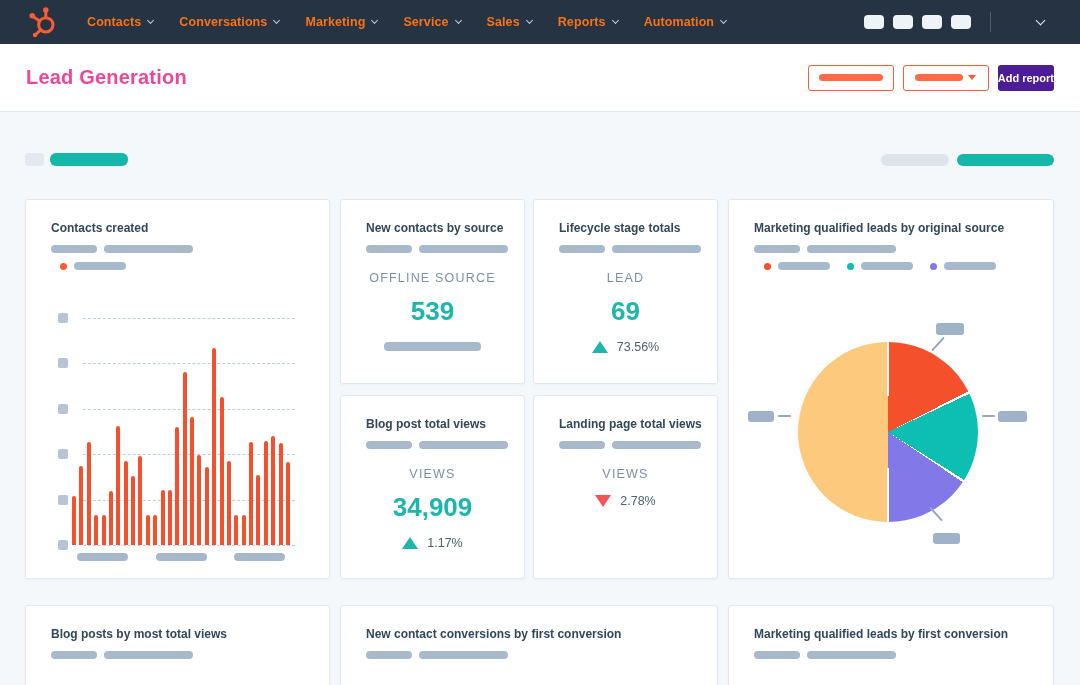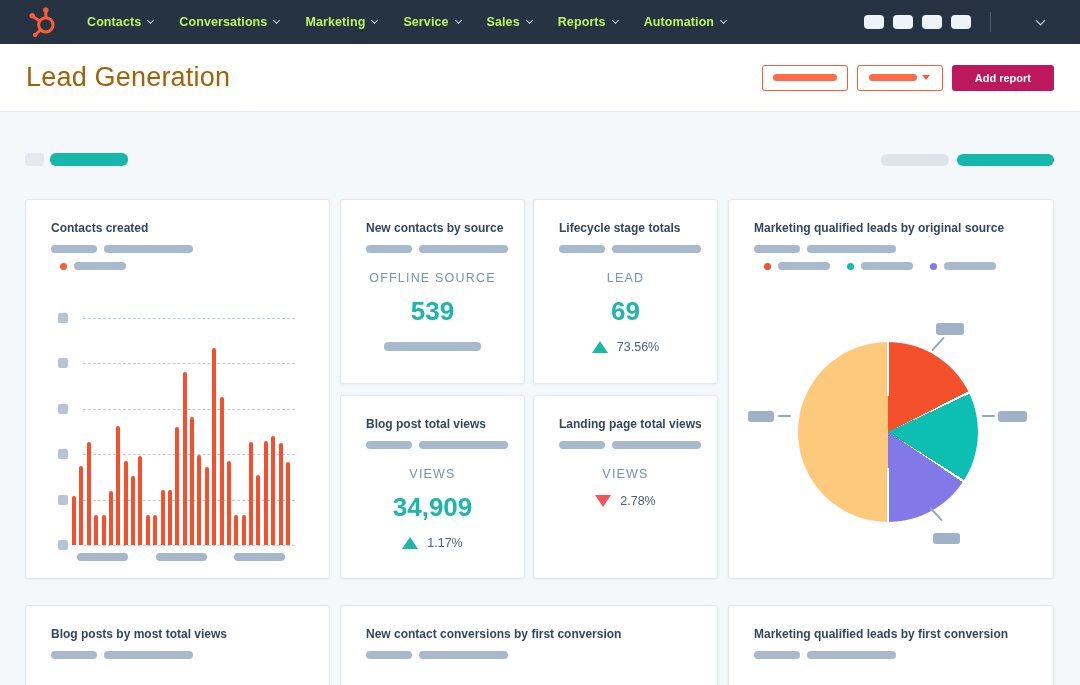--- a/index.html
+++ b/index.html
@@ -3,42 +3,42 @@
 <meta charset="utf-8">
 <style>
   * { margin:0; padding:0; box-sizing:border-box; }
   html,body { width:1080px; height:685px; overflow:hidden; }
   body { position:relative; background:#f5f8fa; font-family:"Liberation Sans", sans-serif; }
 
   
   .topnav { position:absolute; top:0; left:0; right:0; height:44px; background:#253342;
             display:flex; align-items:center; padding:0 22px 0 26px; z-index:5; }
   .logo { width:34px; height:34px; margin-right:14px; flex:0 0 auto; cursor:pointer; }
-  .nav-item { display:flex; align-items:center; color:#bef264; font-size:12.5px; font-weight:700;
+  .nav-item { display:flex; align-items:center; color:#f97316; font-size:12.5px; font-weight:700;
               padding:8px 13px; height:32px; cursor:pointer; letter-spacing:.1px; }
   .chev { width:5px; height:5px; border-right:1.6px solid #c3cfdd; border-bottom:1.6px solid #c3cfdd;
           transform:rotate(45deg); margin-left:7px; margin-top:-4px; }
   .nav-right { margin-left:auto; display:flex; align-items:center; }
   .nav-pill { width:20px; height:14px; border-radius:4px; background:#eef3f8; margin-left:9px; cursor:pointer; }
   .nav-divider { width:1px; height:20px; background:#4d5e72; margin:0 10px 0 19px; }
   .nav-caret { width:7px; height:7px; border-right:1.8px solid #e8eef5; border-bottom:1.8px solid #e8eef5;
                transform:rotate(45deg); margin:-4px 14px 0 36px; cursor:pointer; }
 
   
   .pageheader { position:absolute; top:44px; left:0; right:0; height:68px; background:#fff;
                 border-bottom:1px solid #e3e9f0; display:flex; align-items:center; padding:0 26px; z-index:4; }
-  .page-title { font-size:27px; font-weight:400; color:#a16207; letter-spacing:.2px; }
+  .page-title { font-size:20px; font-weight:700; color:#ec4899; letter-spacing:.2px; }
   .header-actions { margin-left:auto; display:flex; align-items:center; gap:9px; }
   .btn-outline { width:86px; height:26px; border:1px solid #ff5c35; border-radius:3px; background:#fff;
                  display:flex; align-items:center; justify-content:center; gap:5px; cursor:pointer; }
   .btn-skel-bar { height:7px; border-radius:4px; background:#ff6a48; }
   .w64 { width:64px; } .w48 { width:48px; }
   .dd-caret { width:0; height:0; border-left:4px solid transparent; border-right:4px solid transparent;
               border-top:5px solid #ff5c35; }
-  .btn-primary { height:26px; padding:0 23px; background:#be185d; border:none; border-radius:3px;
+  .btn-primary { height:26px; padding:0 0; background:#4c1d95; border:none; border-radius:3px;
                  color:#fff; font-size:11px; font-weight:700; font-family:inherit; cursor:pointer; }
 
   
   .dashboard { position:absolute; top:112px; left:0; right:0; bottom:0; }
   .filter-row { position:absolute; top:41px; left:25px; right:26px; display:flex; align-items:center; }
   .f-sq   { width:19px; height:13px; border-radius:3px; background:#e3e9ef; cursor:pointer; }
   .f-teal1{ width:78px; height:13px; border-radius:6px; margin-left:6px; cursor:pointer; }
   .filter-right { margin-left:auto; display:flex; align-items:center; gap:8px; }
   .f-gray { width:68px; height:12px; border-radius:6px; background:#dde4ec; cursor:pointer; }
   .f-teal2{ width:97px; height:12px; border-radius:6px; cursor:pointer; }

